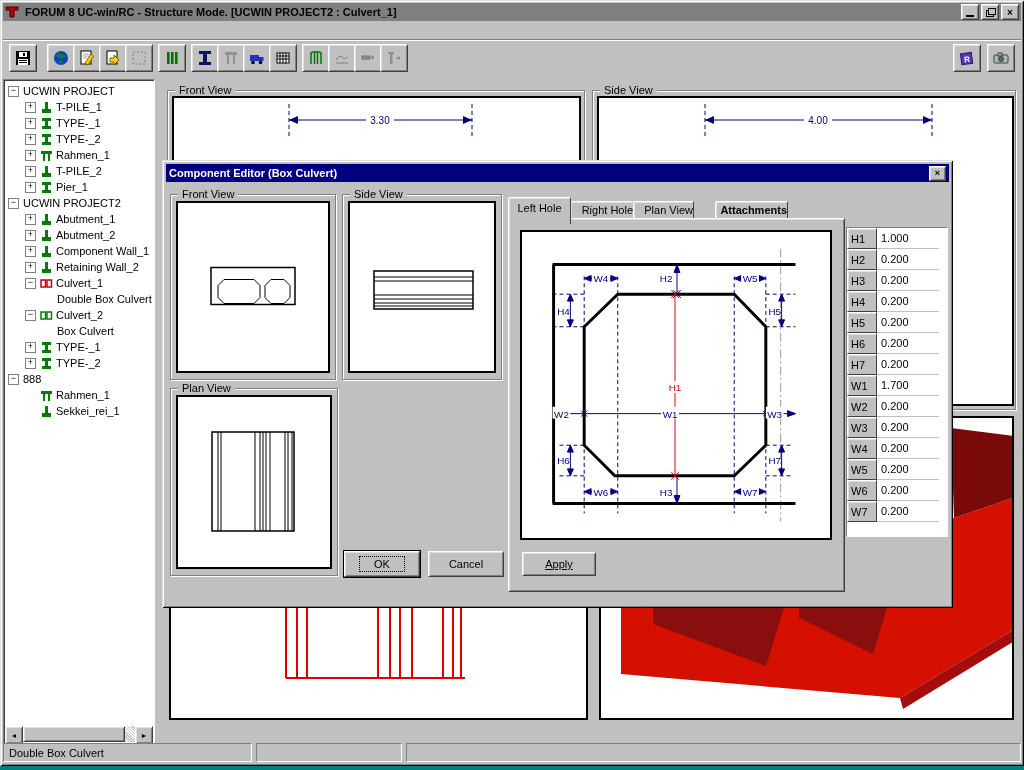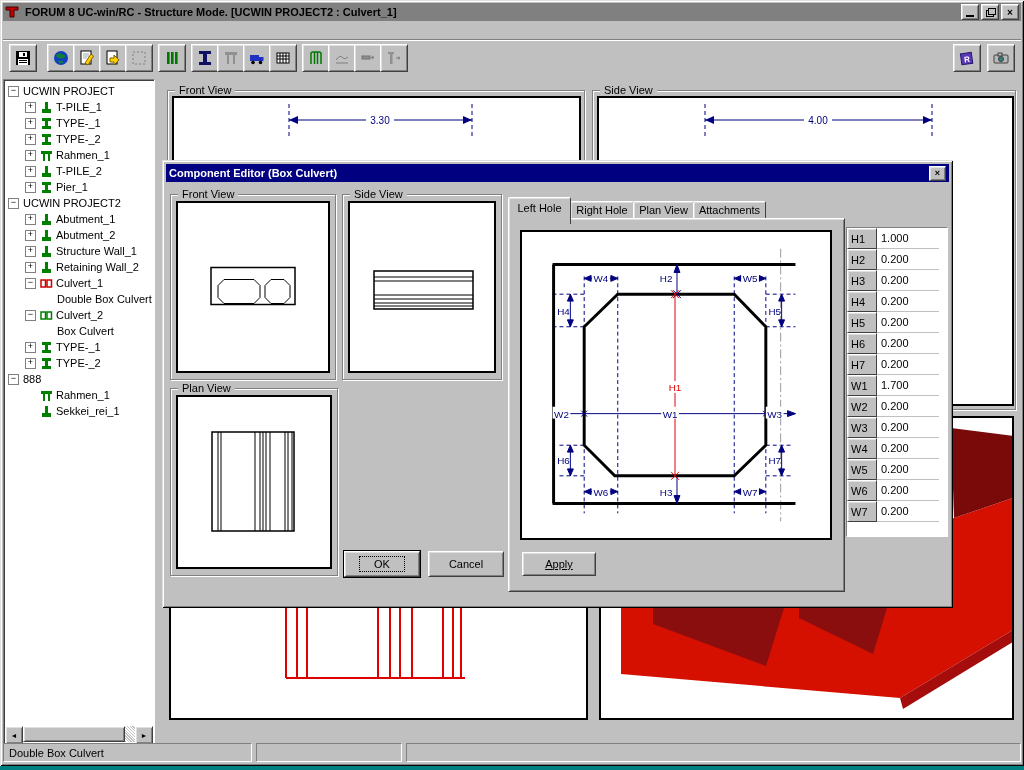--- a/index.html
+++ b/index.html
@@ -50,21 +50,21 @@
     display:flex;align-items:center;padding:0 3px;font-weight:bold;}
   .dclose{margin-left:auto;width:15px;height:13px;color:#000;display:flex;align-items:center;justify-content:center;font-size:9px;font-weight:bold;}
   .btn{position:absolute;display:flex;align-items:center;justify-content:center;font-size:11px;}
   .btn .inner{padding:1px 6px;}
   .default-btn{outline:1px solid #000;}
   .default-btn .inner{border:1px dotted #000;padding:1px 14px;}
   
   .tab{position:absolute;background:#c0c0c0;border:1px solid;border-color:#fff #404040 #c0c0c0 #fff;
     border-bottom:none;border-radius:2px 2px 0 0;text-align:center;box-shadow:inset 1px 1px 0 #dfdfdf;}
   .tab.active{top:37px;height:22px;padding-top:4px;z-index:3;}
-  .tab.inactive{top:41px;height:16px;padding-top:2px;z-index:1;}
+  .tab.inactive{top:41px;height:16px;padding-top:2px;z-index:1;text-align:right;}
   .tabpanel{position:absolute;left:346px;top:58px;width:335px;height:372px;background:#c0c0c0;
     border:1px solid;border-color:#fff #404040 #404040 #fff;box-shadow:inset 1px 1px 0 #dfdfdf, inset -1px -1px 0 #808080;z-index:2;}
   
   .vtable{position:absolute;left:684px;top:67px;width:100px;height:308px;background:#fff;border:1px solid;border-color:#808080 #fff #fff #808080;}
   .vrow{display:flex;height:21px;}
   .vname{width:30px;background:#c0c0c0;border:1px solid;border-color:#fff #404040 #404040 #fff;
     box-shadow:inset 1px 1px 0 #dfdfdf;display:flex;align-items:center;padding-left:3px;box-sizing:border-box;}
   .vval{width:62px;background:#fff;border-bottom:1px solid #c0c0c0;display:flex;align-items:center;padding-left:4px;box-sizing:border-box;}
   
   .statusbar{position:absolute;left:3px;right:3px;bottom:4px;height:19px;display:flex;gap:4px;}
@@ -378,21 +378,21 @@
             <span style="width: 20px; flex: 0 0 auto;"></span>
             <span class="pmbox">+</span>
             <span class="ticon">
               <svg width="13" height="13">
                 <g fill="#008000">
                   <rect x="5" y="1" width="3" height="8"></rect>
                   <rect x="2" y="8" width="9" height="4"></rect>
                 </g>
               </svg>
             </span>
-            <span class="tlabel">Structure Wall_1</span>
+            <span class="tlabel">Component Wall_1</span>
           </div>
           <div class="trow">
             <span style="width: 20px; flex: 0 0 auto;"></span>
             <span class="pmbox">+</span>
             <span class="ticon">
               <svg width="13" height="13">
                 <g fill="#008000">
                   <rect x="5" y="1" width="3" height="8"></rect>
                   <rect x="2" y="8" width="9" height="4"></rect>
                 </g>
@@ -641,21 +641,21 @@
       <span class="inner">OK</span>
     </div>
     <div class="btn raised" style="left:266px;top:391px;width:74px;height:24px;text-align:center;">
       <span class="inner">Cancel</span>
     </div>
 
     <div id="tabs">
           <div class="tab active" style="left: 346px; width: 61px;">Left Hole</div>
           <div class="tab inactive" style="left: 408px; width: 62px;">Right Hole</div>
           <div class="tab inactive" style="left: 471px; width: 59px;">Plan View</div>
-          <div class="tab inactive" style="left: 531px; width: 71px;">Attachments</div>
+          <div class="tab inactive" style="left: 553px; width: 71px; font-weight: bold;">Attachments</div>
         </div>
 
     <div class="tabpanel"></div>
     <div class="canvas" style="left:358px;top:70px;width:308px;height:306px;z-index:5;">
       <svg width="308" height="306" viewBox="0 0 312 310" preserveAspectRatio="none">
 
         <g stroke="#000080" stroke-width="1" stroke-dasharray="4 3" fill="none">
           <path d="M63,45 V285"></path>
               <path d="M97,45 V285"></path>
               <path d="M215,45 V285"></path>

